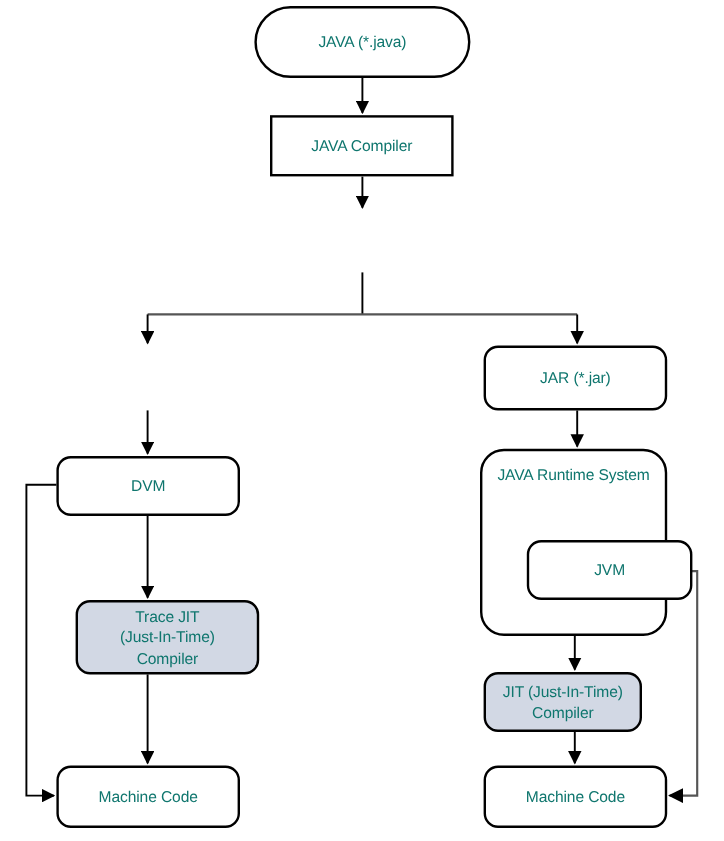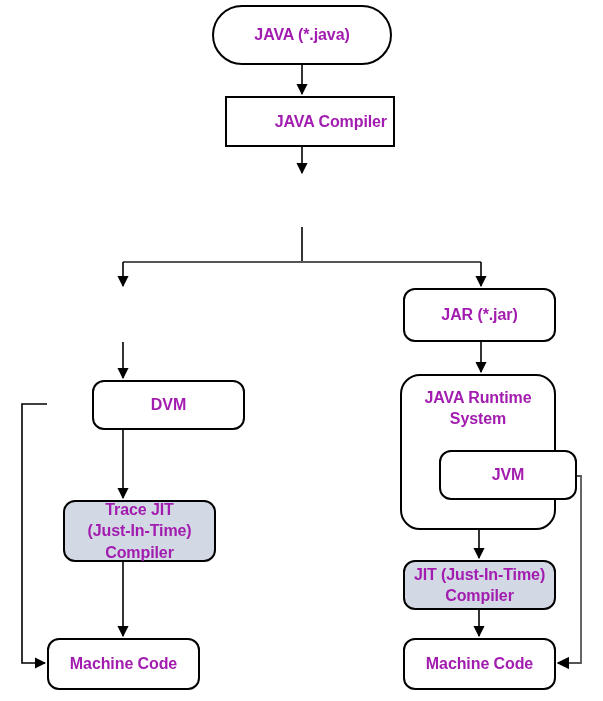--- a/index.html
+++ b/index.html
@@ -27,23 +27,23 @@
   }
   .node {
     position: absolute;
     box-sizing: border-box;
     border: 2px solid #000000;
     background: #ffffff;
     display: flex;
     align-items: center;
     justify-content: center;
     text-align: center;
-    font-size: 16px;
-    font-weight: bold;
-    color: #a21caf;
+    font-size: 13px;
+    font-weight: normal;
+    color: #0f766e;
     line-height: 1.32;
     letter-spacing: -0.1px;
     z-index: 2;
   }
   .node.pill      { border-radius: 34px; }
   .node.rounded   { border-radius: 12px; }
   .node.sharp     { border-radius: 0; }
   .node.shaded    { background: #d2d8e4; }
   .node.group {
     align-items: flex-start;
@@ -115,47 +115,47 @@
 
     <g>
       <path d="M 548 476 L 581 476 L 581 663 L 558 663" fill="none" stroke="#555555" stroke-width="1.8" marker-end="url(#arrow)"></path>
     </g>
   </svg>
 
   <div class="node pill" style="left:212px; top:5px; width:180px; height:60px;">
     <span class="node-label">JAVA (*.java)</span>
   </div>
 
-  <div class="node sharp" style="left:225px; top:96px; width:170px; height:51px;text-align:right;">
+  <div class="node sharp" style="left:225px; top:96px; width:153px; height:51px;">
     <span class="node-label">JAVA Compiler</span>
   </div>
 
 
 
   <div class="node rounded" style="left:403px; top:288px; width:153px; height:54px;">
     <span class="node-label">JAR (*.jar)</span>
   </div>
 
-  <div class="node rounded" style="left:47px; top:380px; width:153px; height:50px;margin-left:45px;">
+  <div class="node rounded" style="left:47px; top:380px; width:153px; height:50px;">
     <span class="node-label">DVM</span>
   </div>
 
   <div class="node group" style="left:400px; top:374px; width:156px; height:156px;">
     <span class="node-label">JAVA Runtime System</span>
   </div>
 
   <div class="node inner" style="left:410px; top:450px; width:138px; height:50px;">
     <span class="node-label">JVM</span>
   </div>
 
   <div class="node rounded shaded" style="left:63px; top:500px; width:153px; height:62px;">
     <span class="node-label">Trace JIT<br>(Just-In-Time)<br>Compiler</span>
   </div>
 
-  <div class="node rounded shaded" style="left:403px; top:560px; width:153px; height:50px;">
+  <div class="node rounded shaded" style="left:403px; top:560px; width:132px; height:50px;">
     <span class="node-label">JIT (Just-In-Time)<br>Compiler</span>
   </div>
 
   <div class="node rounded" style="left:47px; top:638px; width:153px; height:52px;">
     <span class="node-label">Machine Code</span>
   </div>
 
   <div class="node rounded" style="left:403px; top:638px; width:153px; height:52px;">
     <span class="node-label">Machine Code</span>
   </div>

